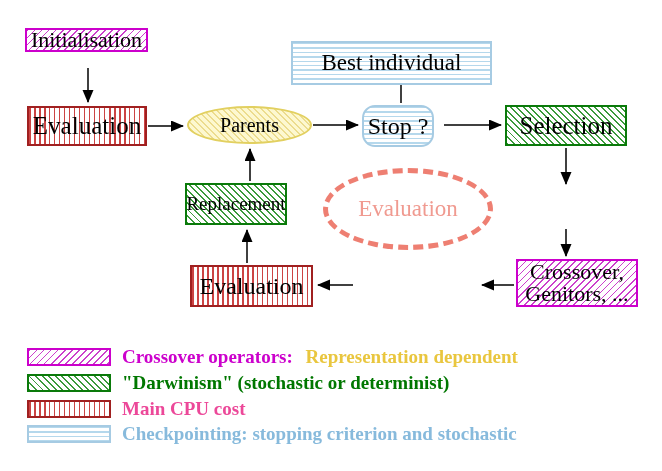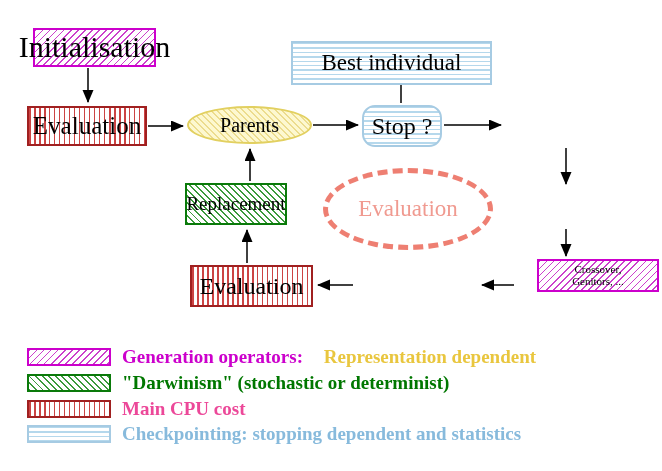--- a/index.html
+++ b/index.html
@@ -45,54 +45,55 @@
     <line x1="401" y1="103" x2="401" y2="71" stroke="#000" stroke-width="1.5" marker-end="url(#ah)"></line>
     <line x1="444" y1="125" x2="501" y2="125" stroke="#000" stroke-width="1.5" marker-end="url(#ah)"></line>
     <line x1="566" y1="148" x2="566" y2="184" stroke="#000" stroke-width="1.5" marker-end="url(#ah)"></line>
     <line x1="566" y1="229" x2="566" y2="256" stroke="#000" stroke-width="1.5" marker-end="url(#ah)"></line>
     <line x1="514" y1="285" x2="482" y2="285" stroke="#000" stroke-width="1.5" marker-end="url(#ah)"></line>
     <line x1="353" y1="285" x2="318" y2="285" stroke="#000" stroke-width="1.5" marker-end="url(#ah)"></line>
     <line x1="247" y1="263" x2="247" y2="230" stroke="#000" stroke-width="1.5" marker-end="url(#ah)"></line>
     <line x1="250" y1="181" x2="250" y2="149" stroke="#000" stroke-width="1.5" marker-end="url(#ah)"></line>
   </svg>
 
-  <div class="node hatch-magenta" style="left:33px;top:28px;width:123px;height:39px;font-size:30px;">Initialisation</div>
+  <div class="node hatch-magenta" style="left:25px;top:28px;width:123px;height:24px;font-size:22px;">Initialisation</div>
 
   <div class="node hatch-red" style="left:27px;top:106px;width:120px;height:40px;font-size:25px;">Evaluation</div>
 
   <div class="node ellipse" style="left:187px;top:106px;width:125px;height:38px;font-size:20px;">Parents</div>
 
   <div class="node hatch-cyan" style="left:291px;top:41px;width:201px;height:44px;font-size:23px;">Best individual</div>
 
-  <div class="node hatch-cyan" style="left:362px;top:105px;width:80px;height:42px;font-size:24px;border-radius:13px;text-align:center;">Stop ?</div>
+  <div class="node hatch-cyan" style="left:362px;top:105px;width:72px;height:42px;font-size:24px;border-radius:13px;text-align:center;">Stop ?</div>
 
+  <div class="node hatch-green" style="left:505px;top:105px;width:122px;height:41px;font-size:25px;">Selection</div>
 
   <div class="node hatch-green" style="left:185px;top:183px;width:102px;height:42px;font-size:19px;">Replacement</div>
 
   <div class="gen-ellipse" style="left:323px;top:168px;width:170px;height:82px;">
     <span class="gen-label">Evaluation</span>
   </div>
 
 
-  <div class="node hatch-magenta" style="left:516px;top:259px;width:122px;height:33px;font-size:11px;flex-direction:column;margin-left:21px;">
+  <div class="node hatch-magenta" style="left:516px;top:259px;width:122px;height:48px;font-size:22px;flex-direction:column;">
     <span>Crossover,</span>
     <span>Genitors, ...</span>
   </div>
 
   <div class="node hatch-red" style="left:190px;top:265px;width:123px;height:42px;font-size:24px;">Evaluation</div>
 
 
   <div class="legend-swatch hatch-magenta" style="left:27px;top:348px;"></div>
   <div class="legend-text" style="top:346px;">
-    <span class="lt-magenta">Generation operators:</span>
-    <span class="lt-gold" style="margin-left:16px;">Representation dependent</span>
+    <span class="lt-magenta">Crossover operators:</span>
+    <span class="lt-gold" style="margin-left:8px;">Representation dependent</span>
   </div>
 
   <div class="legend-swatch hatch-green" style="left:27px;top:374px;"></div>
   <div class="legend-text lt-green" style="top:372px;">"Darwinism" (stochastic or determinist)</div>
 
   <div class="legend-swatch hatch-red" style="left:27px;top:400px;"></div>
   <div class="legend-text lt-red" style="top:398px;">Main CPU cost</div>
 
   <div class="legend-swatch hatch-cyan" style="left:27px;top:425px;"></div>
-  <div class="legend-text lt-cyan" style="top:423px;">Checkpointing: stopping dependent and statistics</div>
+  <div class="legend-text lt-cyan" style="top:423px;">Checkpointing: stopping criterion and stochastic</div>
 
 </div>
 
 </body></html>

